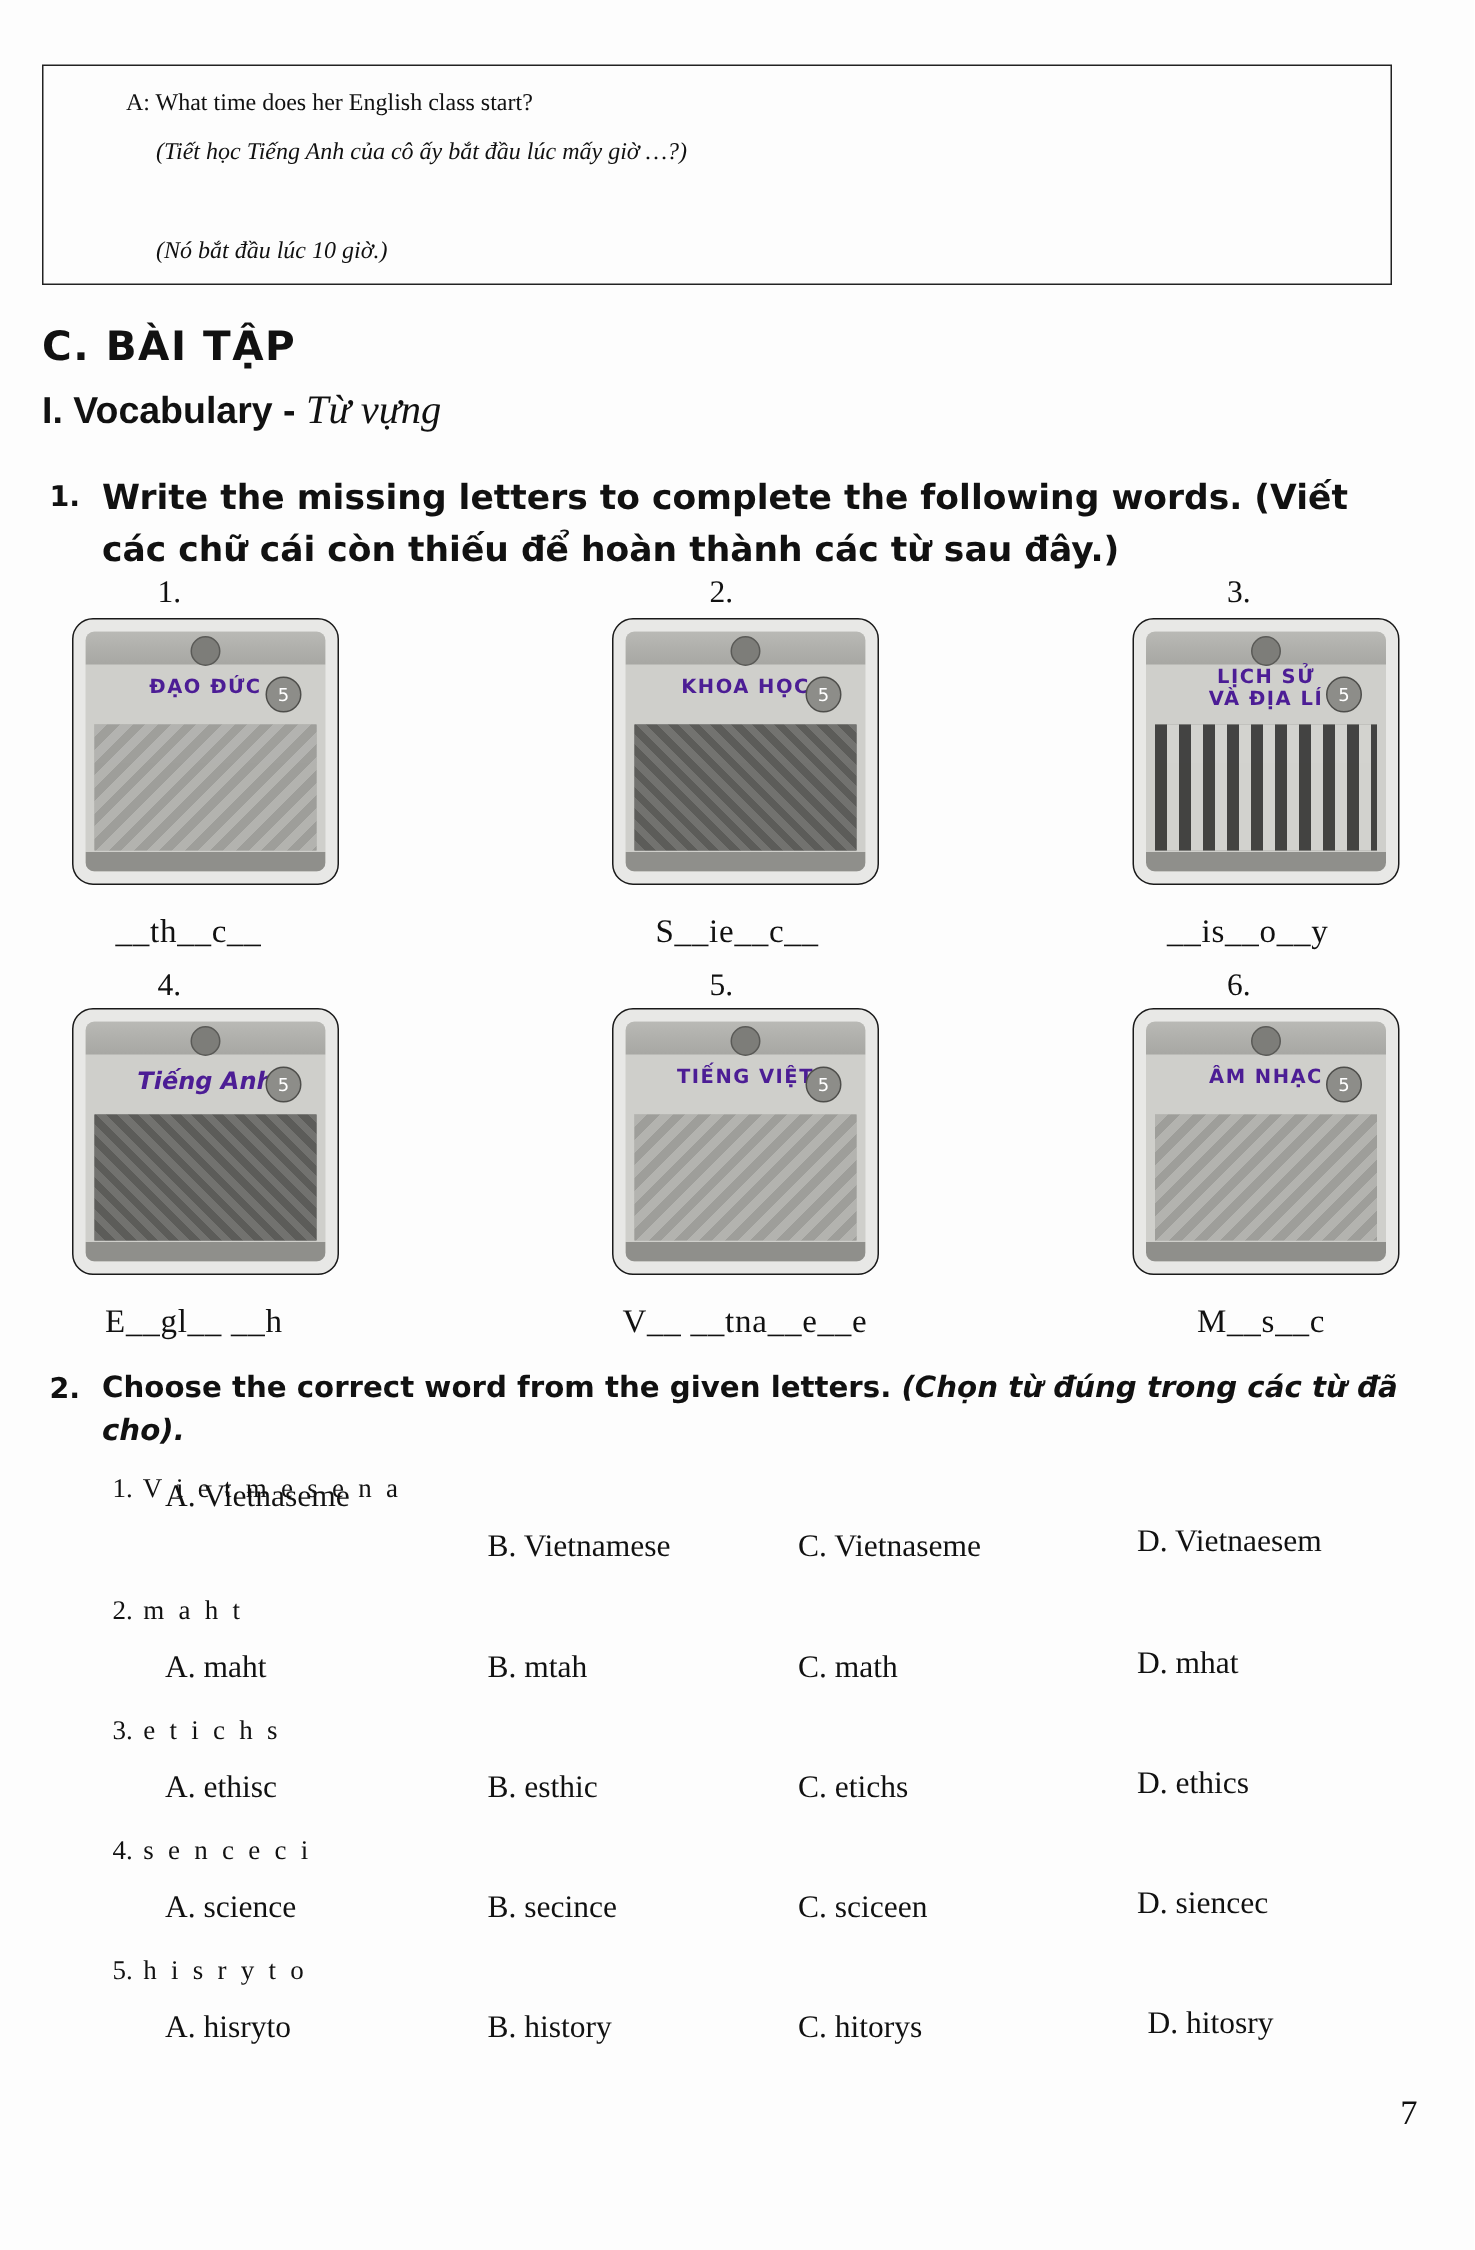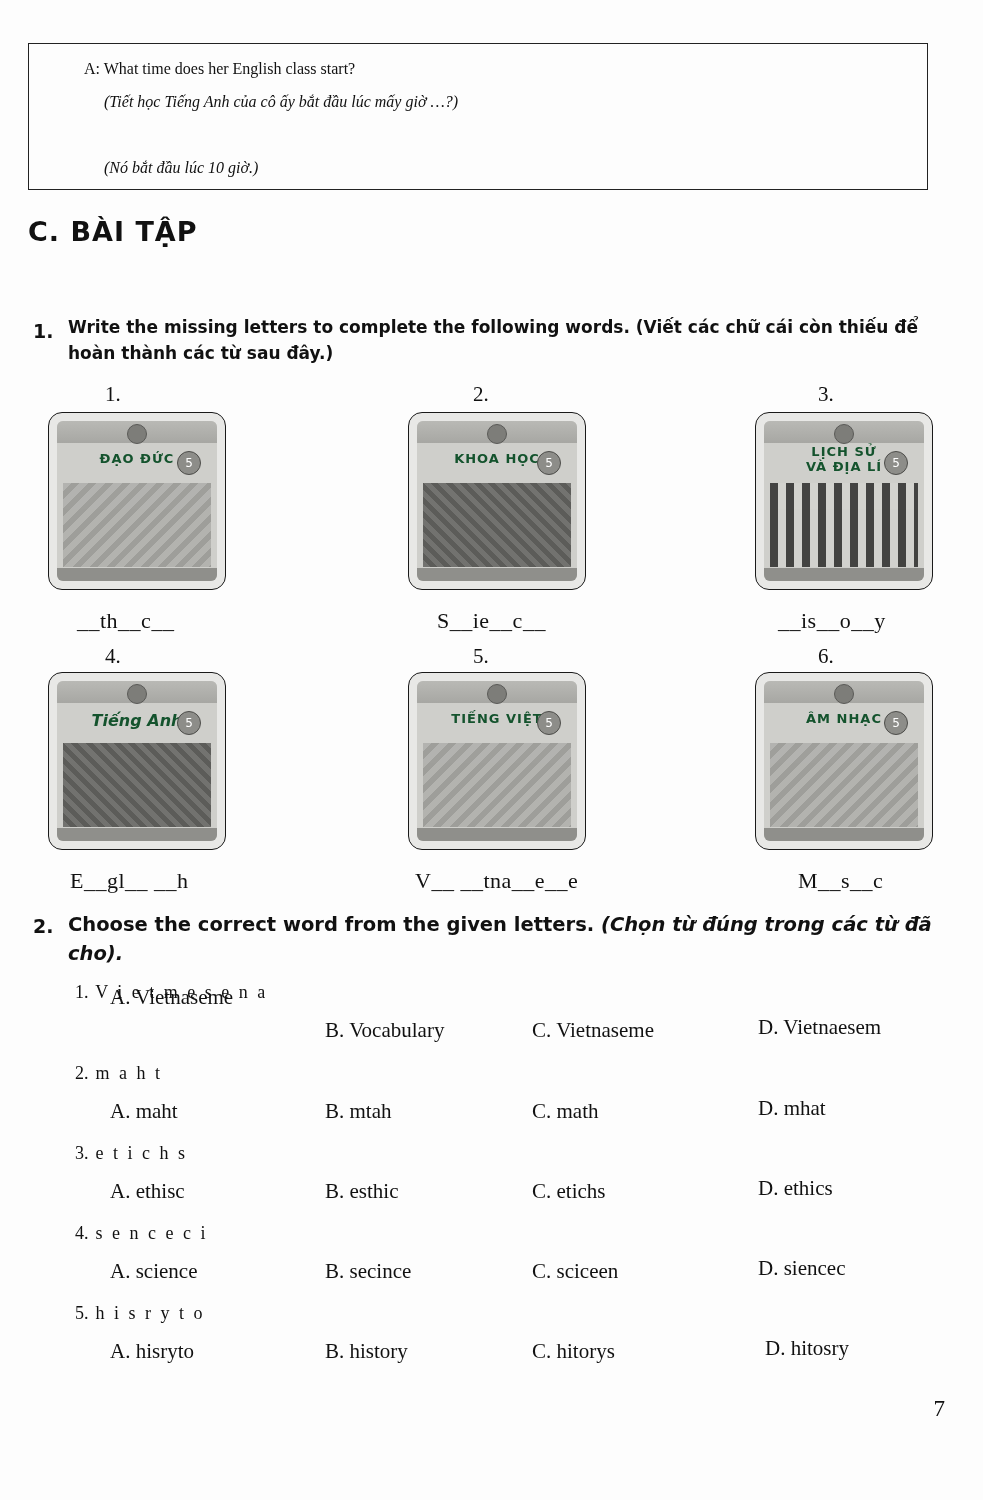--- a/index.html
+++ b/index.html
@@ -68,21 +68,21 @@
     font-size: 19px;
   }
   .ex1-num { left: 33px; top: 320px; }
   .ex1-text {
     position: absolute;
     left: 68px;
     top: 315px;
     width: 880px;
     font-family: "DejaVu Sans", sans-serif;
     font-weight: bold;
-    font-size: 17px;
+    font-size: 23px;
     line-height: 1.5;
   }
   .ex1-text .viet { font-weight: bold; }
 
   
   .book-label {
     position: absolute;
     font-size: 21px;
   }
   .book {
@@ -103,21 +103,21 @@
   }
   .book-title {
     position: absolute;
     left: 0; right: 0;
     top: 30px;
     text-align: center;
     font-family: "DejaVu Sans", sans-serif;
     font-weight: bold;
     font-size: 13px;
     letter-spacing: 1px;
-    color: #14532d;
+    color: #4c1d95;
   }
   .book-title.two-line { top: 24px; line-height: 1.15; }
   .book-top-bar {
     position: absolute; left: 0; right: 0; top: 0; height: 22px;
     background: linear-gradient(180deg,#b9b9b5,#a7a7a3);
   }
   .book-logo {
     position: absolute; left: 50%; transform: translateX(-50%);
     top: 3px; width: 18px; height: 18px; border-radius: 50%;
     background: #7d7d79; border: 1px solid #5a5a57;
@@ -195,20 +195,23 @@
 
 <div class="page">
 
   <div class="dialogue-box">
     <div class="dialogue-line dlg-a">A: What time does her English class start?</div>
     <div class="dialogue-line dlg-a2">(Tiết học Tiếng Anh của cô ấy bắt đầu lúc mấy giờ …?)</div>
     <div class="dialogue-line dlg-b2">(Nó bắt đầu lúc 10 giờ.)</div>
   </div>
 
   <div class="sec-heading">C. BÀI TẬP</div>
+  <div class="sub-heading">
+    <span class="bold">I. Vocabulary - </span><span class="ital">Từ vựng</span>
+  </div>
 
   <div class="ex-num ex1-num">1.</div>
   <div class="ex1-text">
     <span>Write the missing letters to complete the following words. </span><span class="viet">(Viết các chữ cái còn thiếu để hoàn thành các từ sau đây.)</span>
   </div>
 
   <div class="book-label" style="left:105px; top:382px;">1.</div>
   <div class="book-label" style="left:473px; top:382px;">2.</div>
   <div class="book-label" style="left:818px; top:382px;">3.</div>
 
@@ -294,21 +297,21 @@
   <div class="ex-num ex2-num">2.</div>
   <div class="ex2-text">
     <span>Choose the correct word from the given letters. </span><span class="ital">(Chọn từ đúng trong các từ đã cho).</span>
   </div>
 
   <div class="q-stem" style="top:982px;">
     <span class="qn">1.</span>
     <span>V i e t m e s e n a</span>
   </div>
   <div class="opt" style="left:110px; top:985px;text-align:right;">A. Vietnaseme</div>
-  <div class="opt" style="left:325px; top:1018px;">B. Vocabulary</div>
+  <div class="opt" style="left:325px; top:1018px;">B. Vietnamese</div>
   <div class="opt" style="left:532px; top:1018px;">C. Vietnaseme</div>
   <div class="opt" style="left:758px; top:1015px;">D. Vietnaesem</div>
 
   <div class="q-stem" style="top:1063px;">
     <span class="qn">2.</span>
     <span>m a h t</span>
   </div>
   <div class="opt" style="left:110px; top:1099px;">A. maht</div>
   <div class="opt" style="left:325px; top:1099px;">B. mtah</div>
   <div class="opt" style="left:532px; top:1099px;">C. math</div>

